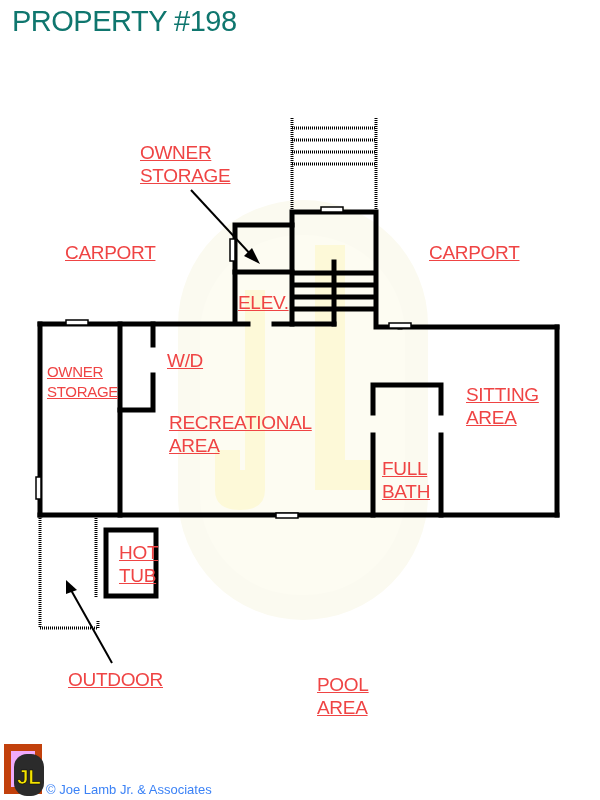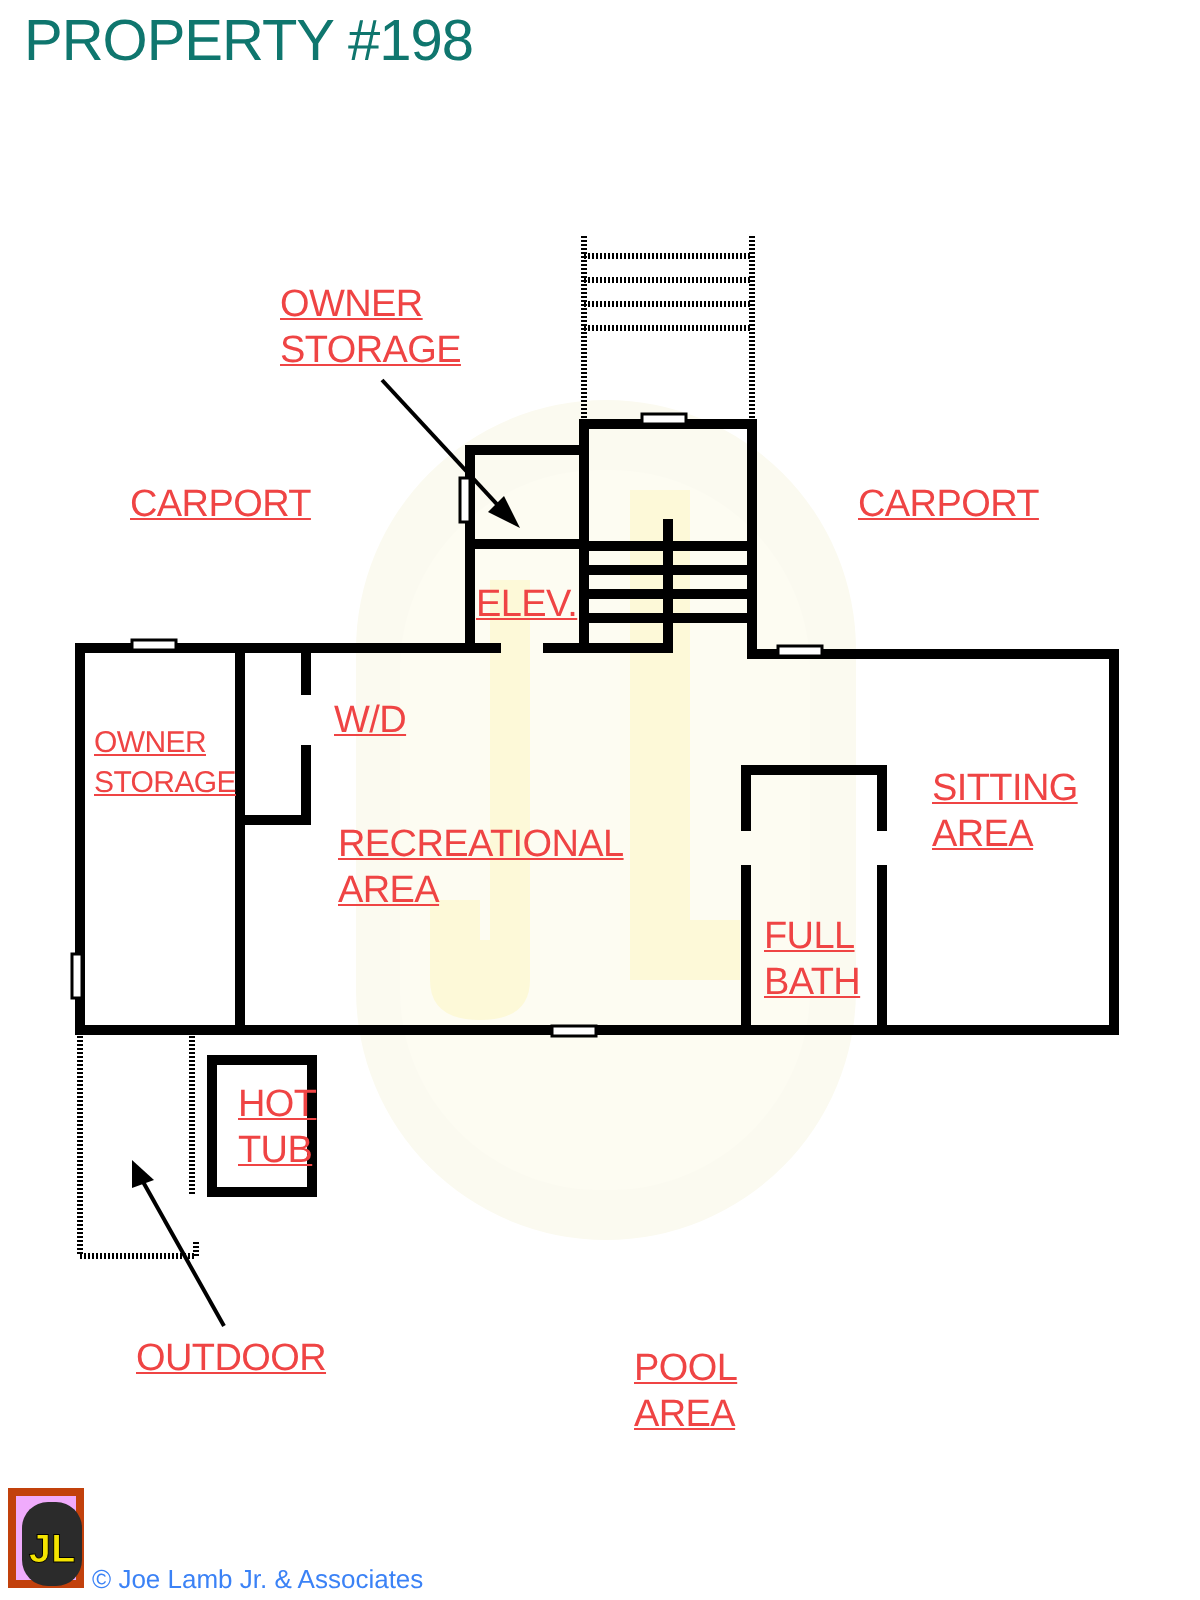--- a/index.html
+++ b/index.html
@@ -1,21 +1,21 @@
 <!DOCTYPE html>
 <html><head>
   <meta charset="utf-8">
   <style>
     html, body { margin: 0; padding: 0; background: #ffffff; }
     body { width: 600px; height: 800px; position: relative; overflow: hidden; font-family: "Liberation Sans", sans-serif; }
     .title { position: absolute; left: 12px; top: 4px; font-size: 29px; line-height: 34px; color: #0f766e; letter-spacing: -0.5px; }
     svg.plan { position: absolute; left: 0; top: 0; }
     .lbl { position: absolute; color: #ef4444; font-size: 19px; line-height: 23px; letter-spacing: -0.3px; white-space: nowrap; text-decoration: underline; }
     .lbl.sm { font-size: 15px; line-height: 20px; }
-    .logo { position: absolute; left: 4px; top: 744px; width: 38px; height: 50px; border: 4px solid #c2410c; background: #f0abfc; box-sizing: border-box; }
+    .logo { position: absolute; left: 4px; top: 744px; width: 38px; height: 50px; border: 7px solid #c2410c; background: #f0abfc; box-sizing: border-box; }
     .copyright { position: absolute; left: 46px; top: 782px; font-size: 13px; color: #3b82f6; white-space: nowrap; }
   </style>
 </head>
 <body>
 
 <div class="title">
   <div>PROPERTY #198</div>
 </div>
 
 <svg class="plan" width="600" height="800" viewBox="0 0 600 800">

